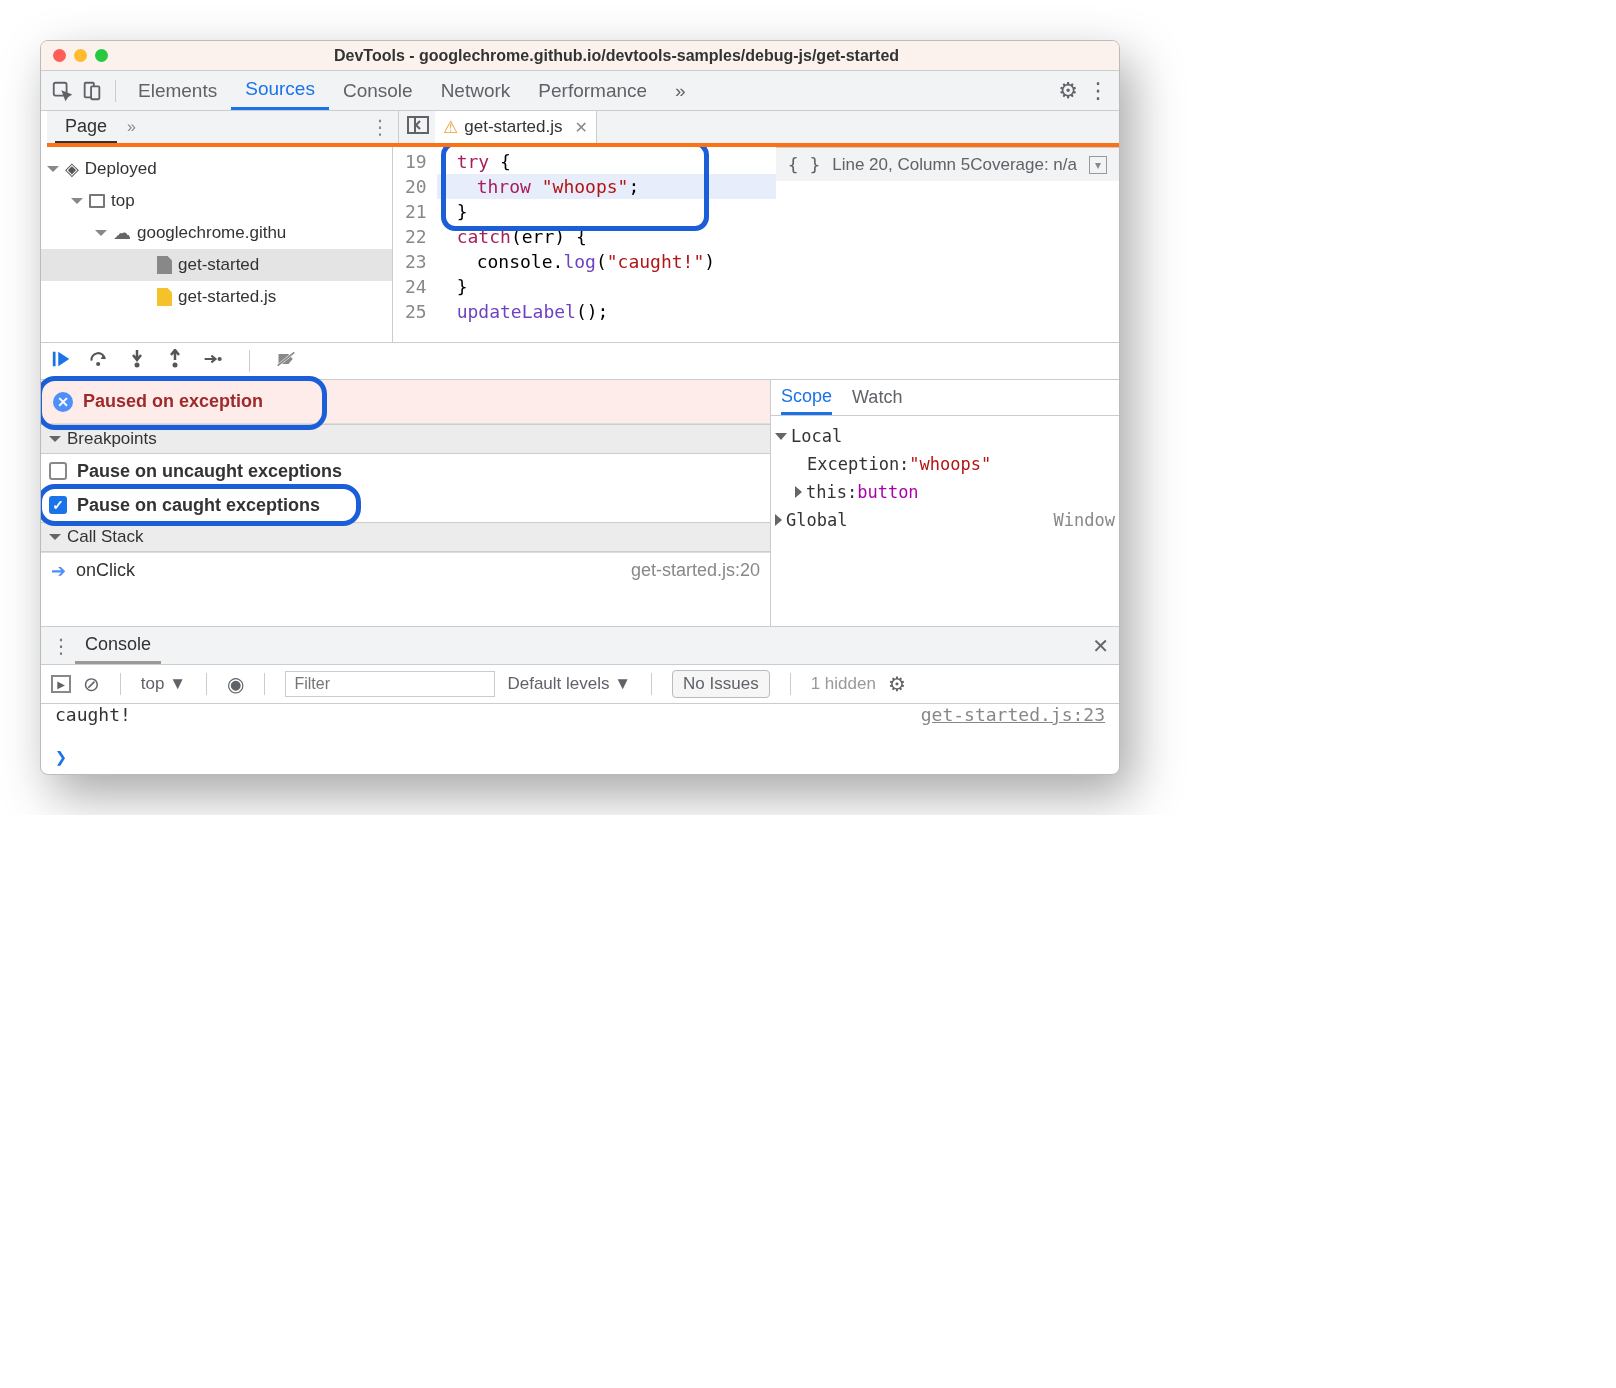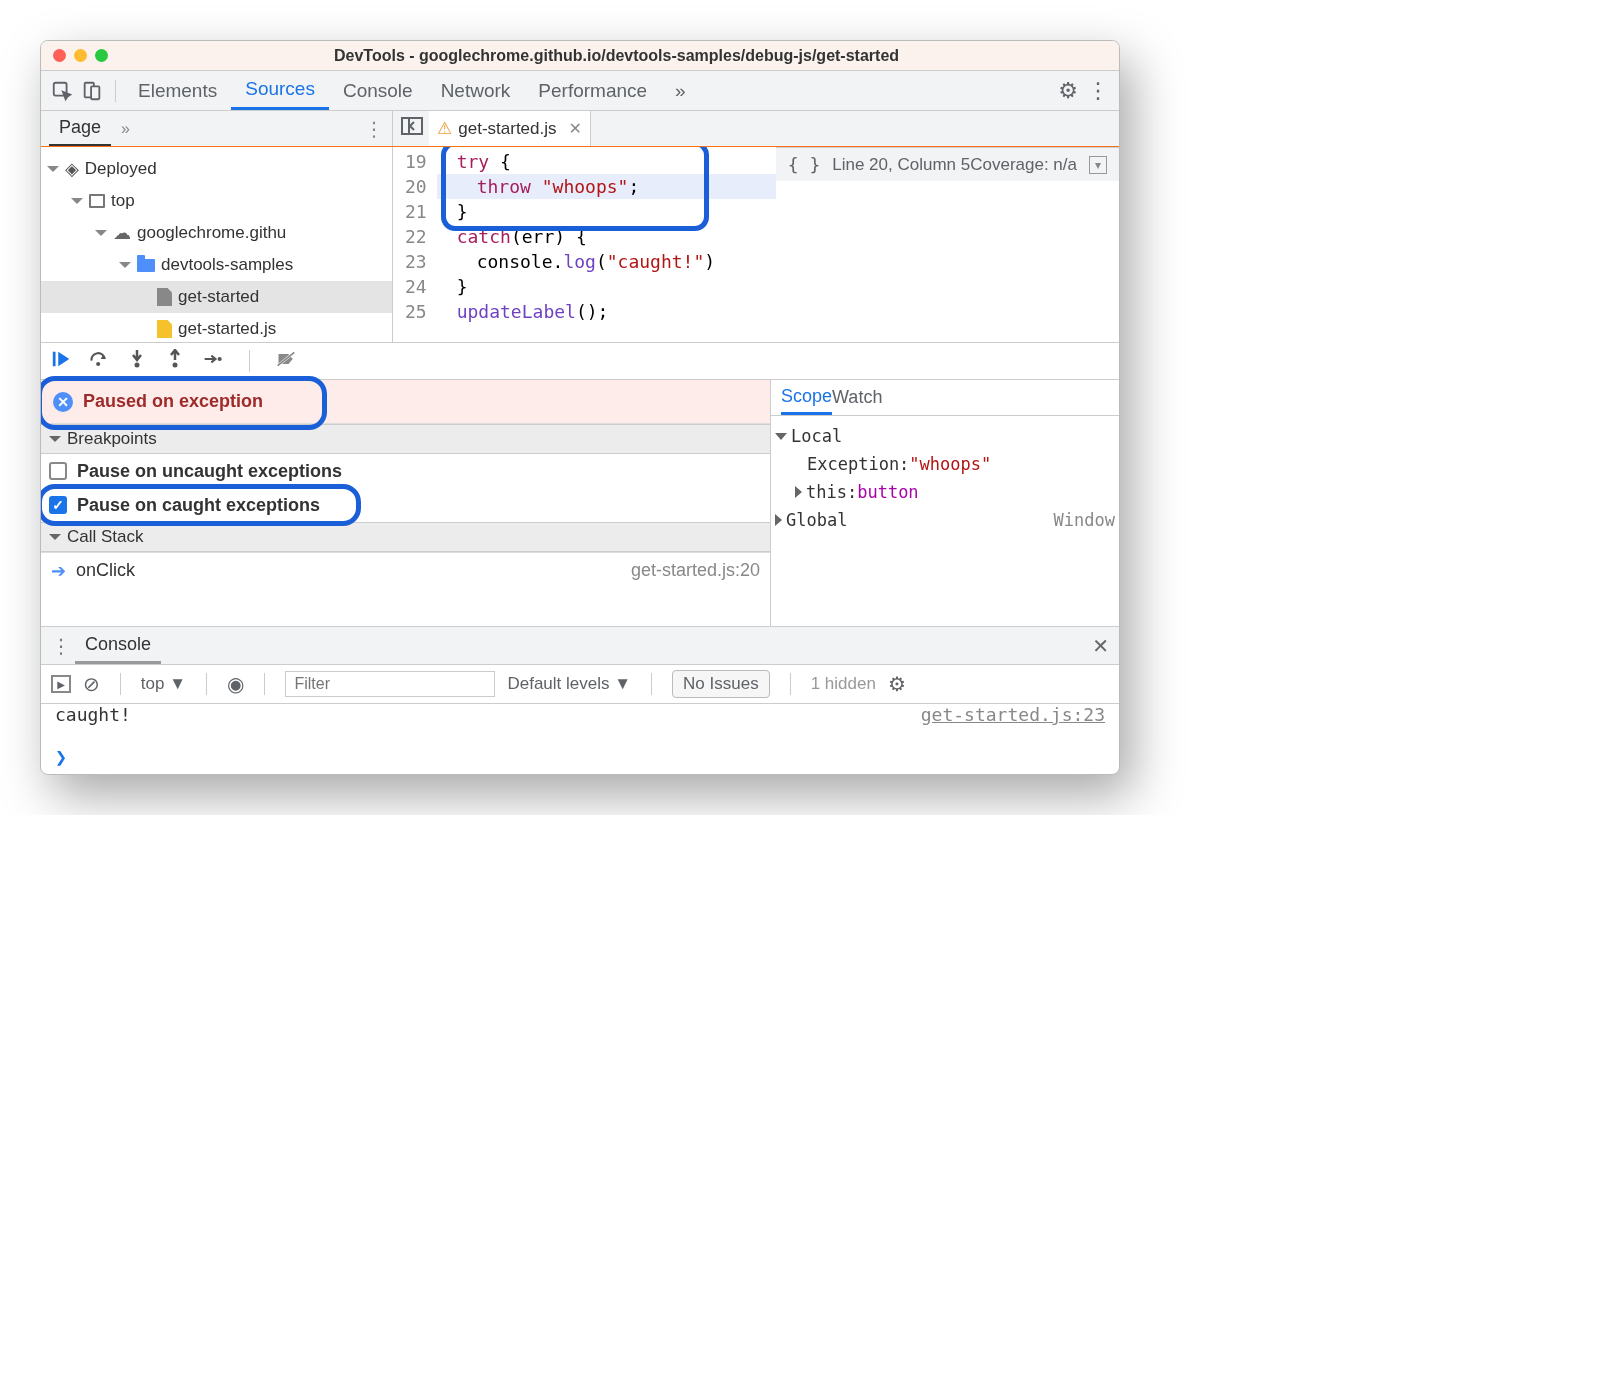--- a/index.html
+++ b/index.html
@@ -40,21 +40,21 @@
     font-size: 19px;
     color: #5f6368;
     background: #f1f3f4;
   }
   .tabs-row .icon-btn { width:30px; height:30px; display:flex;align-items:center;justify-content:center; color:#5f6368;}
   .vdiv { width:1px; height:22px; background:#ccc; margin:0 8px;}
   .tab { padding: 0 14px; height:100%; display:flex; align-items:center; cursor:default;}
   .tab.active { color:#1a73e8; border-bottom: 3px solid #1a73e8; font-weight:400;}
   .tabs-row .spacer { flex:1; }
   
-  .sec-row { height:36px; display:flex; border-bottom:1px solid #f97316; background:#f1f3f4;}
+  .sec-row { height:36px; display:flex; border-bottom:4px solid #f97316; background:#f1f3f4;margin-left:6px;}
   .sec-left { width:352px; border-right:1px solid #ccc; display:flex; align-items:center; padding:0 8px; color:#333; font-size:18px;}
   .sec-left .page-tab { font-weight:400; padding:0 10px; border-bottom:2px solid #333; height:100%; display:flex; align-items:center;}
   .sec-left .chev { color:#888; font-size:16px; padding-left:10px;}
   .sec-left .more { margin-left:auto; color:#888; font-size:20px;}
   .sec-right { flex:1; display:flex; align-items:center; padding-left:8px; gap:6px; color:#333; font-size:17px;}
   .sec-right .file-tab { display:flex; align-items:center; gap:6px; padding:0 8px; background:#fff; height:100%; border-right:1px solid #ccc;}
   .warn-tri { color:#e8a23a; }
   .close-x { color:#888; font-size:16px; padding-left:6px;}
   
   .main-split { display:flex; height:195px; }
@@ -98,21 +98,21 @@
   .pause-msg .x-ball { width:20px;height:20px;border-radius:50%;background:#4f8ff9;color:#fff;display:flex;align-items:center;justify-content:center;font-size:14px;}
   .section-head { background:#ececec; border-top:1px solid #ccc; border-bottom:1px solid #ccc; height:30px; display:flex; align-items:center; padding:0 8px; font-size:17px; color:#333; gap:6px;}
   .section-head .tri {display:inline-block; width:0;height:0;border-style:solid;border-width:6px 6px 0 6px;border-color:#666 transparent transparent transparent;}
   .chk-row { height:34px; display:flex; align-items:center; padding:0 8px; gap:10px; font-size:18px; color:#333;font-weight:bold;}
   .cbox { width:18px;height:18px;border:2px solid #888;border-radius:3px; display:flex;align-items:center;justify-content:center;}
   .cbox.checked { background:#1a73e8; border-color:#1a73e8; color:#fff; font-size:14px;}
   .stack-row { height:36px; display:flex; align-items:center; padding:0 10px; font-size:18px; color:#333; border-top:1px solid #ddd;}
   .stack-row .arrow { color:#4f8ff9; margin-right:10px;}
   .stack-row .loc { margin-left:auto; color:#888;}
   
-  .scope-tabs { height:36px; display:flex; align-items:center; border-bottom:1px solid #ccc; font-size:18px; padding:0 10px; color:#5f6368;}
+  .scope-tabs { height:36px; display:flex; align-items:center; border-bottom:1px solid #ccc; font-size:18px; padding:0 10px; gap:20px; color:#5f6368;}
   .scope-tabs .st.active { color:#1a73e8; border-bottom:3px solid #1a73e8; height:100%; display:flex;align-items:center;}
   .scope-body { padding:6px 4px; font-family:"SF Mono",Menlo,monospace; font-size:17px; line-height:28px; color:#333;}
   .scope-body .r { display:flex; align-items:center; }
   .scope-body .r .tri2{width:0;height:0;border-style:solid;margin-right:4px;}
   .tri-down{border-width:7px 6px 0 6px;border-color:#666 transparent transparent transparent;}
   .tri-right{border-width:6px 0 6px 7px;border-color:transparent transparent transparent #666;}
   .prop { color:#aa00aa;}
   .strval { color:#b31515;}
   .typeval { color:#888;}
   
@@ -203,25 +203,20 @@
       <div class="tree-row" style="padding-left:30px;">
         <span class="caret"></span>
           <div class="box-icon"></div>
         <span>top</span>
       </div>
       <div class="tree-row" style="padding-left:54px;">
         <span class="caret"></span>
           <span class="cloud-icon">☁</span>
         <span>googlechrome.githu</span>
       </div>
-      <div class="tree-row" style="padding-left:78px;">
-        <span class="caret"></span>
-          <div class="folder-icon"></div>
-        <span>devtools-samples</span>
-      </div>
       <div class="tree-row selected" style="padding-left:116px;">
         <div class="file-icon"></div>
         <span>get-started</span>
       </div>
       <div class="tree-row" style="padding-left:116px;">
         <div class="file-icon js"></div>
         <span>get-started.js</span>
       </div>
     </div>
 

